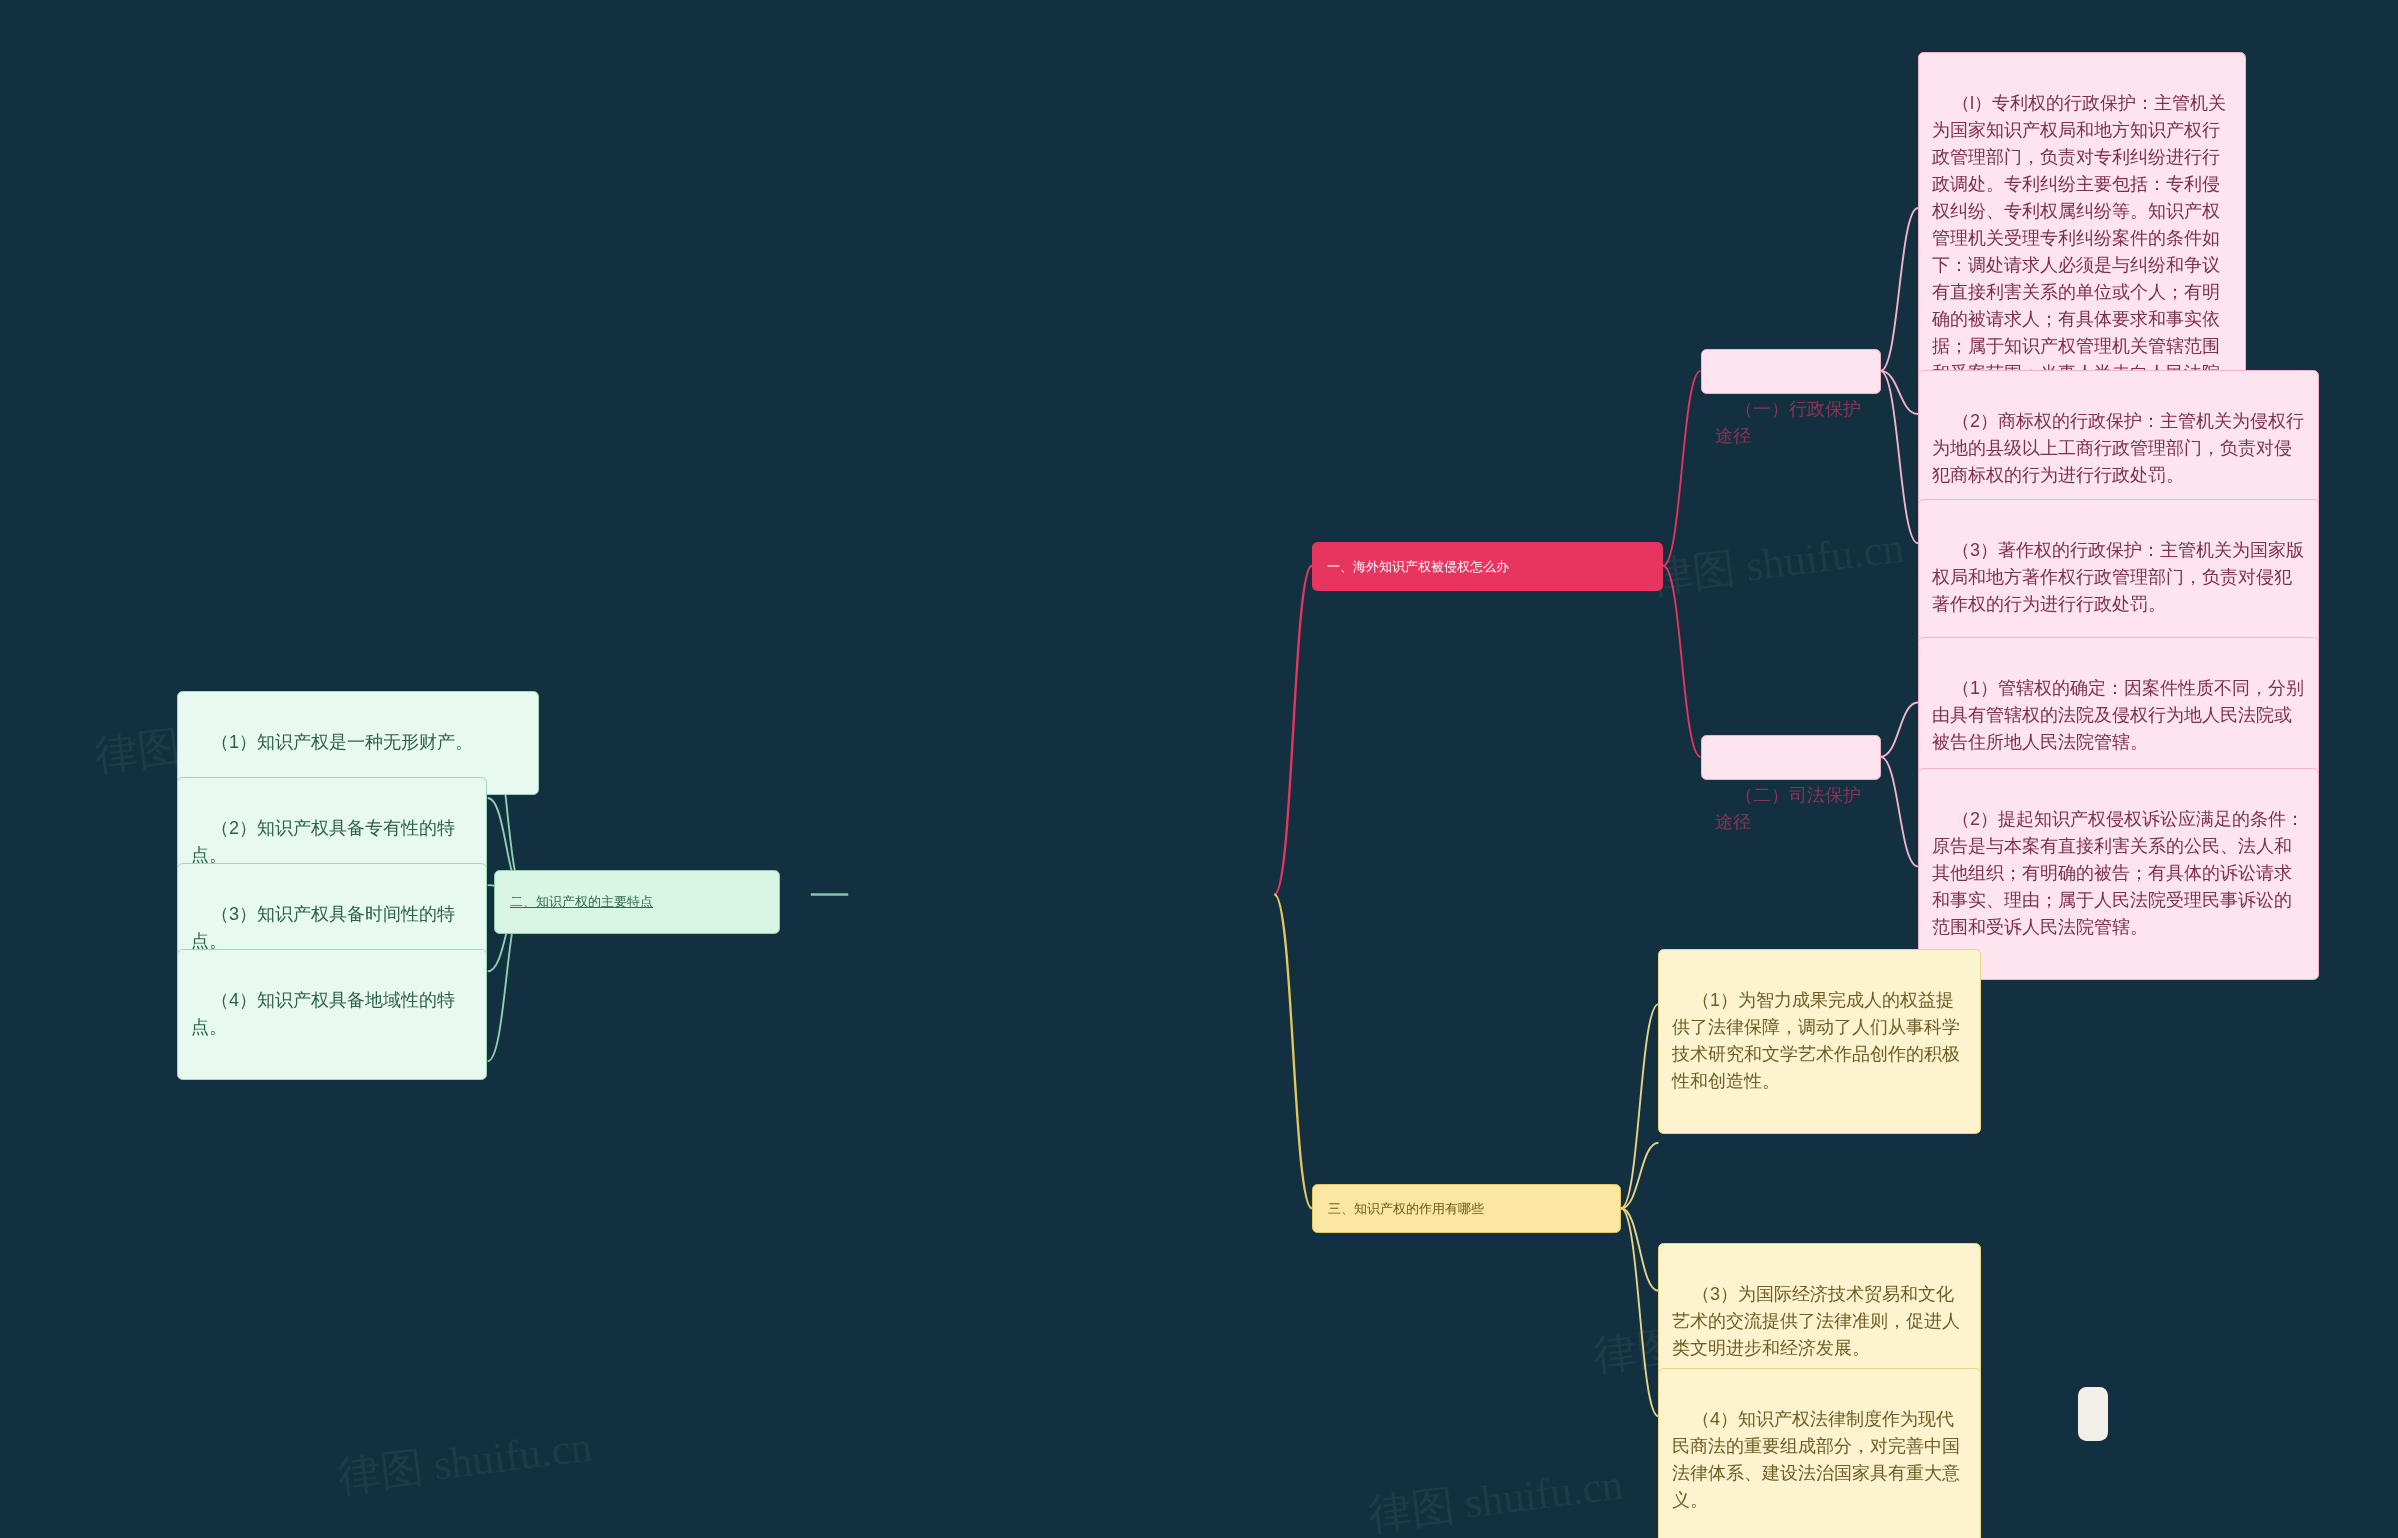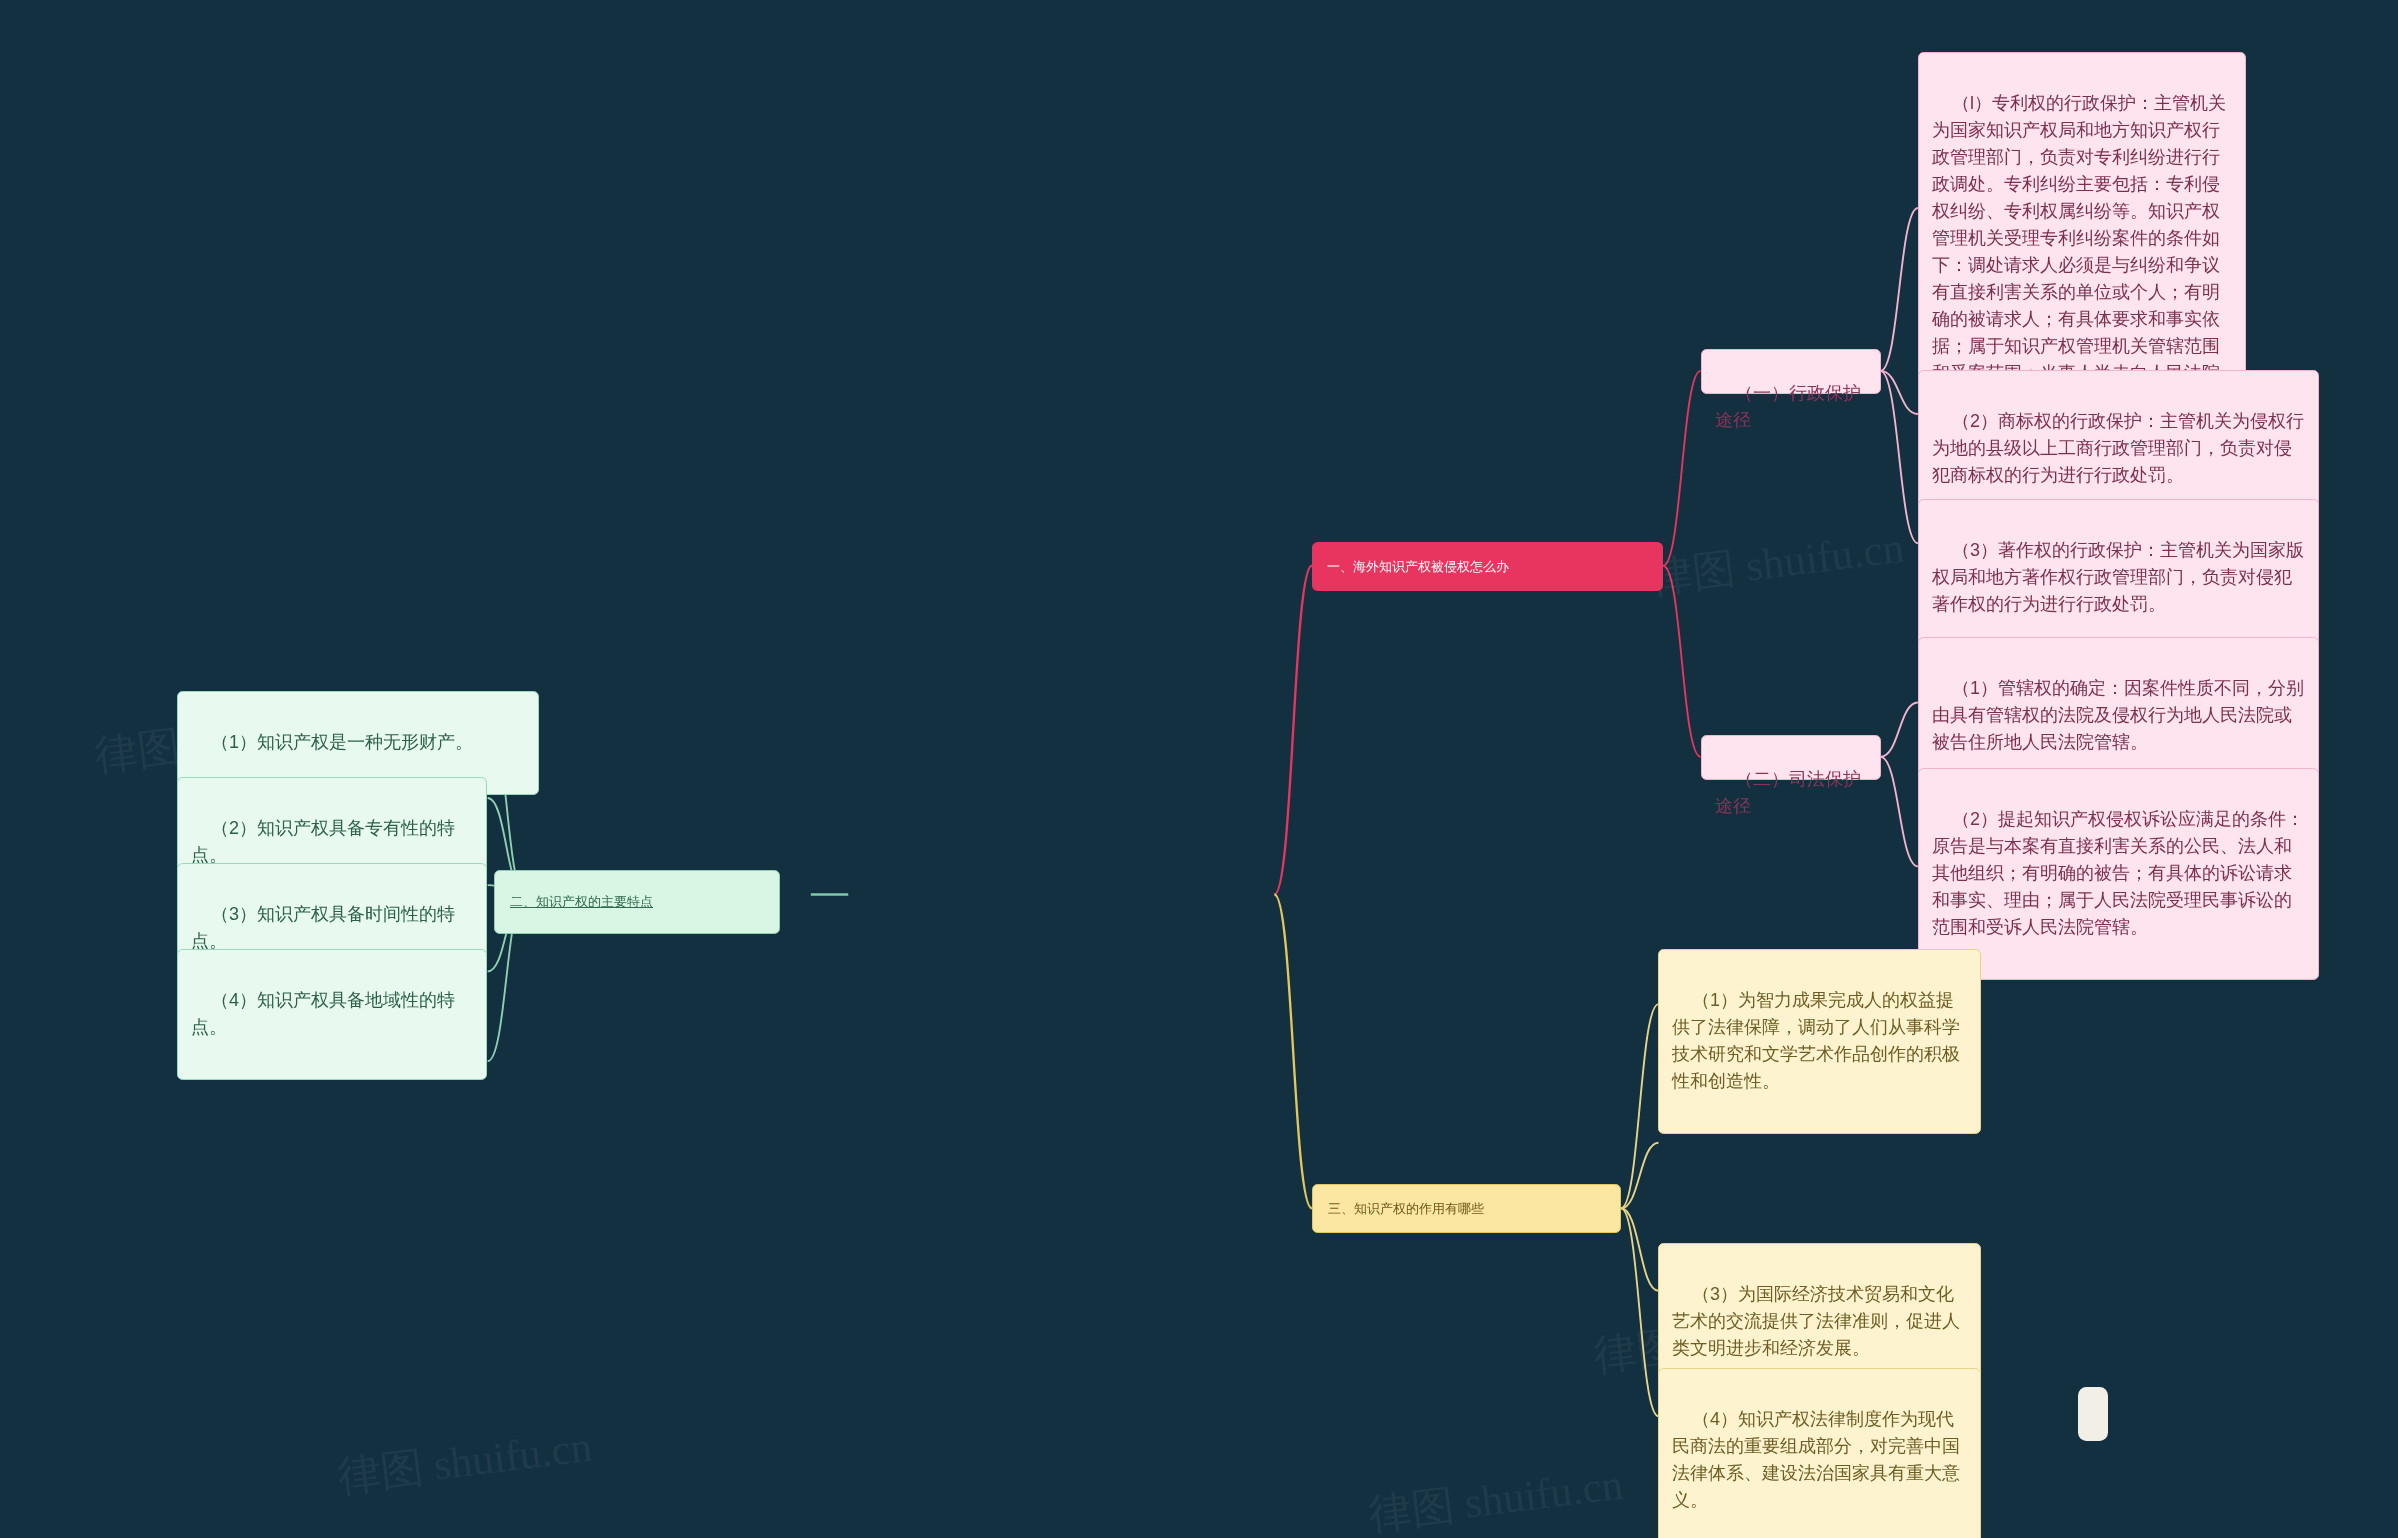--- a/index.html
+++ b/index.html
@@ -66,21 +66,21 @@
   .b-yellow {
     background: #fbe7a1;
     color: #6b5a1e;
     border: 0.9px solid #e4c75c;
   }
   .sub-pink {
     background: #fde4ee;
     color: #8e3358;
     border: 0.9px solid #f3b3cc;
     font-size: 18px;
-    padding: 3px 13px;
+    padding: 19px 13px;
   }
   .leaf-pink {
     background: #fde4ee;
     color: #7d2f4e;
     border: 0.9px solid #f3b3cc;
     font-size: 18px;
     padding: 10.3px 13px;
   }
   .leaf-green {
     background: #e8faf0;

